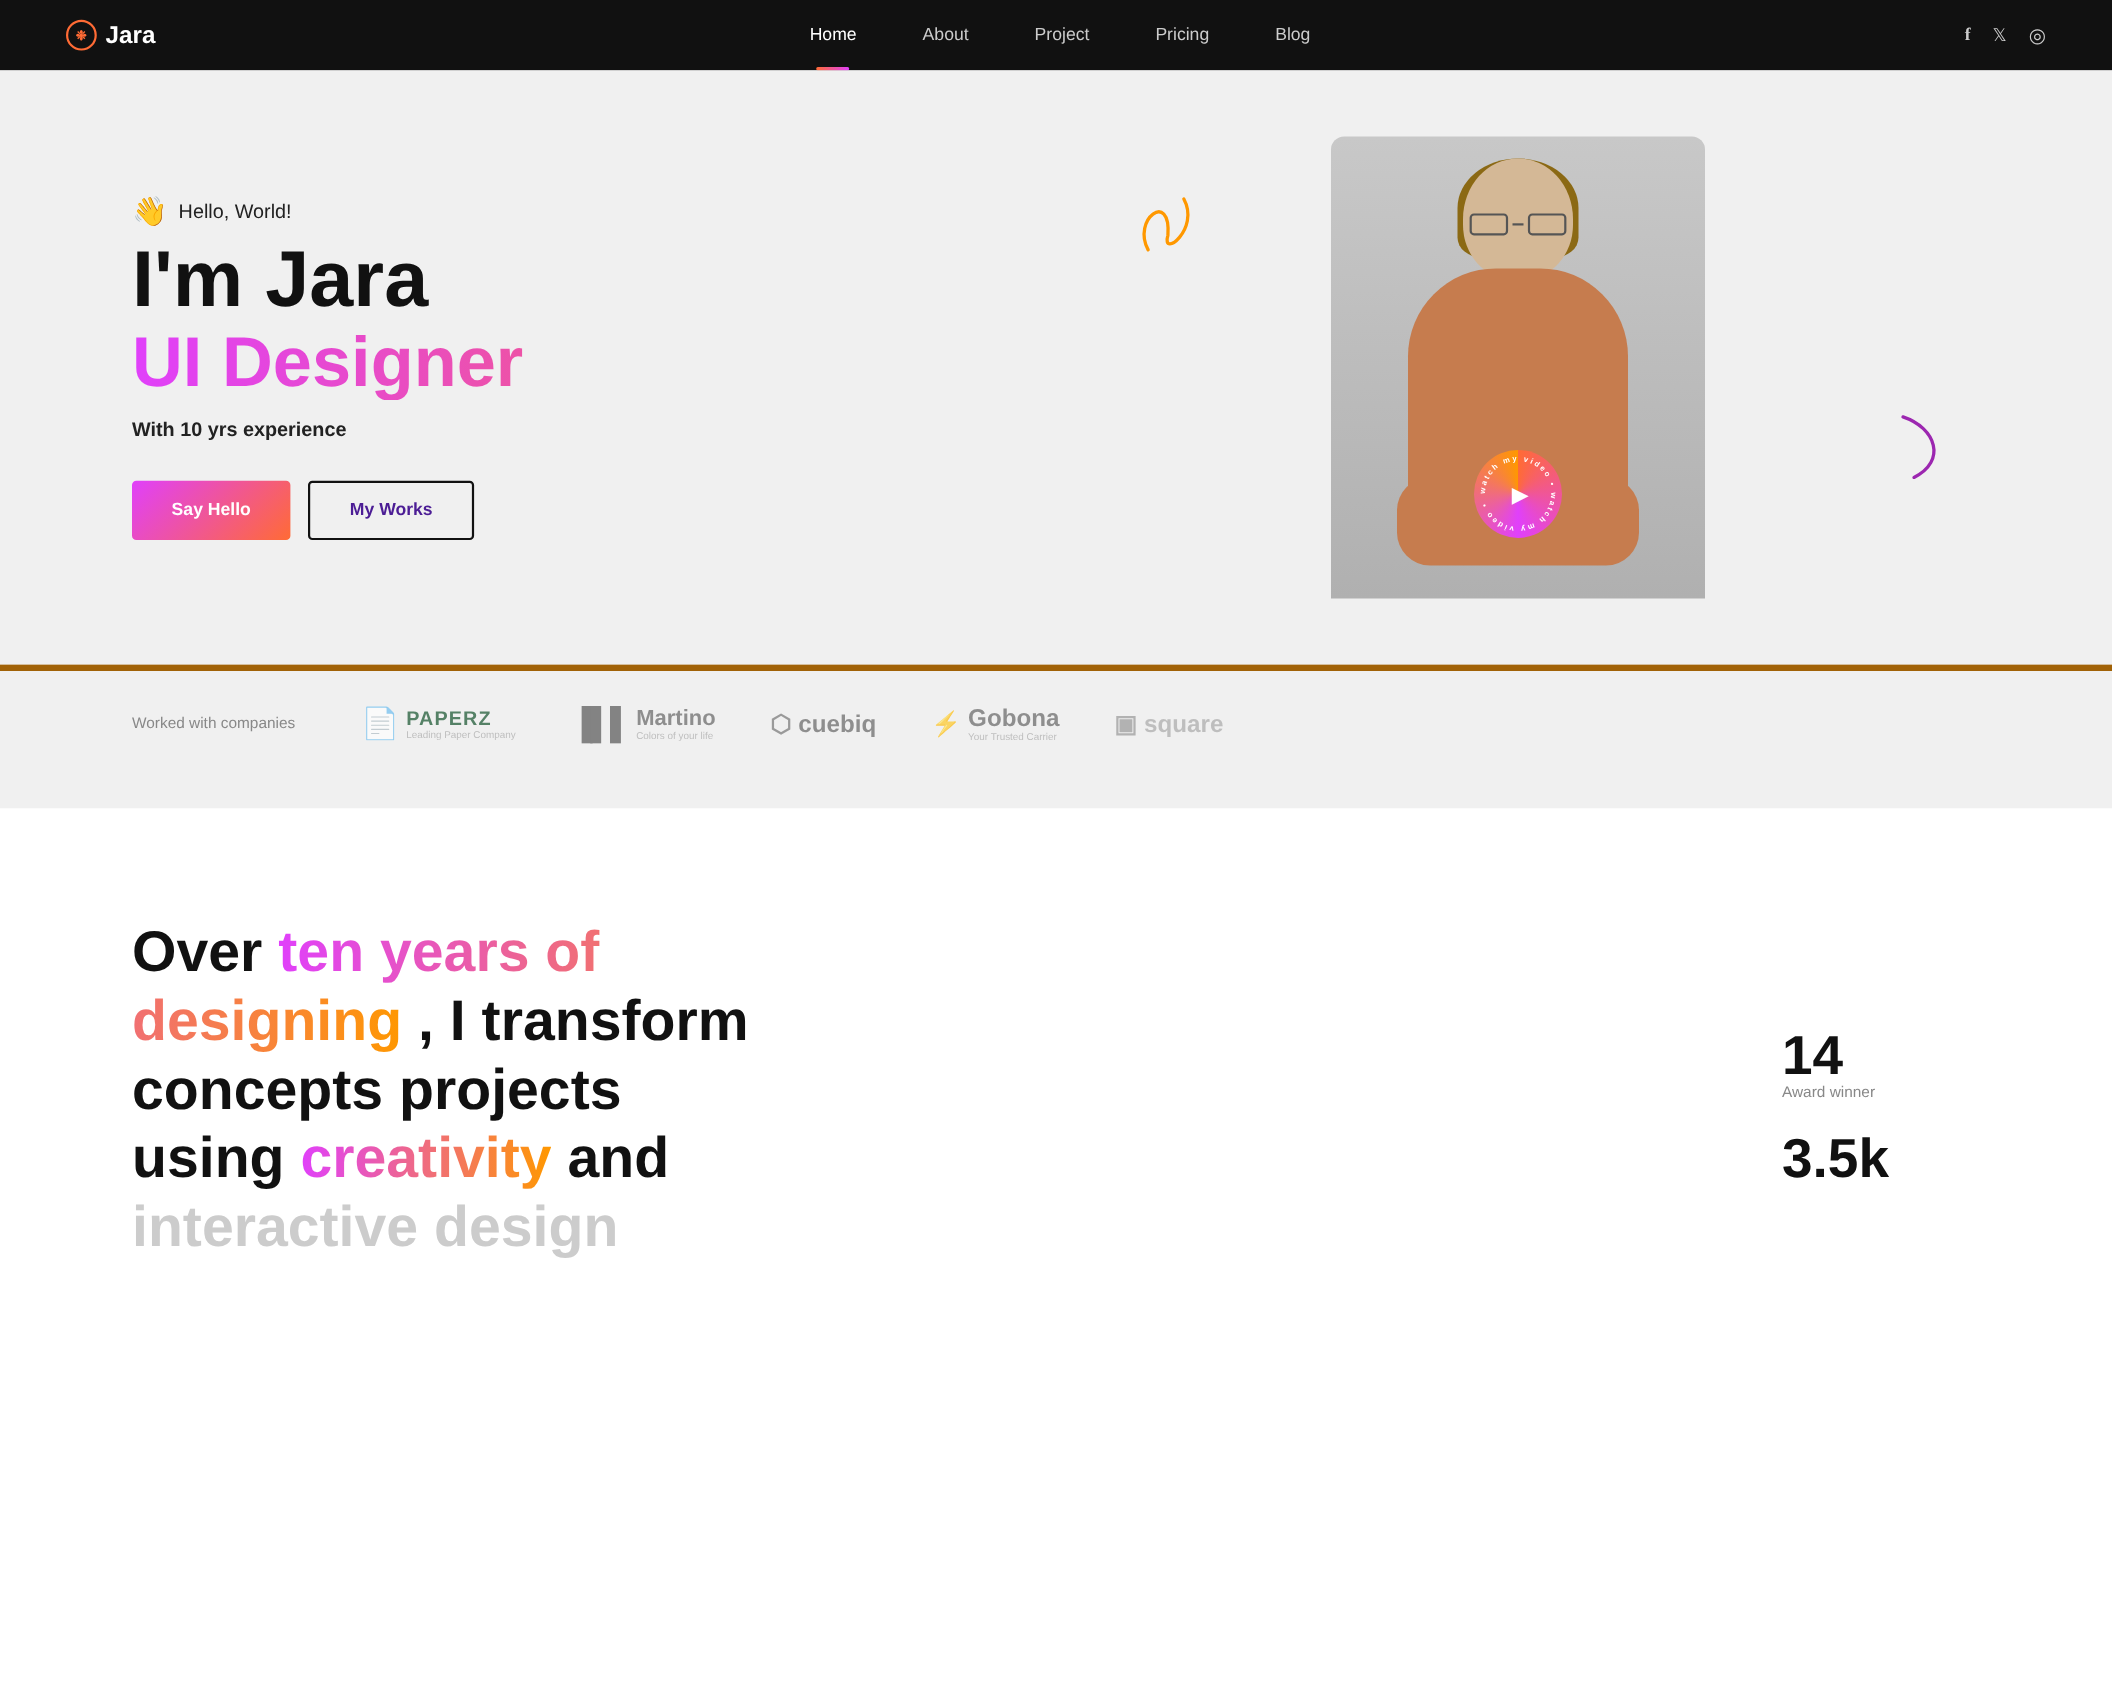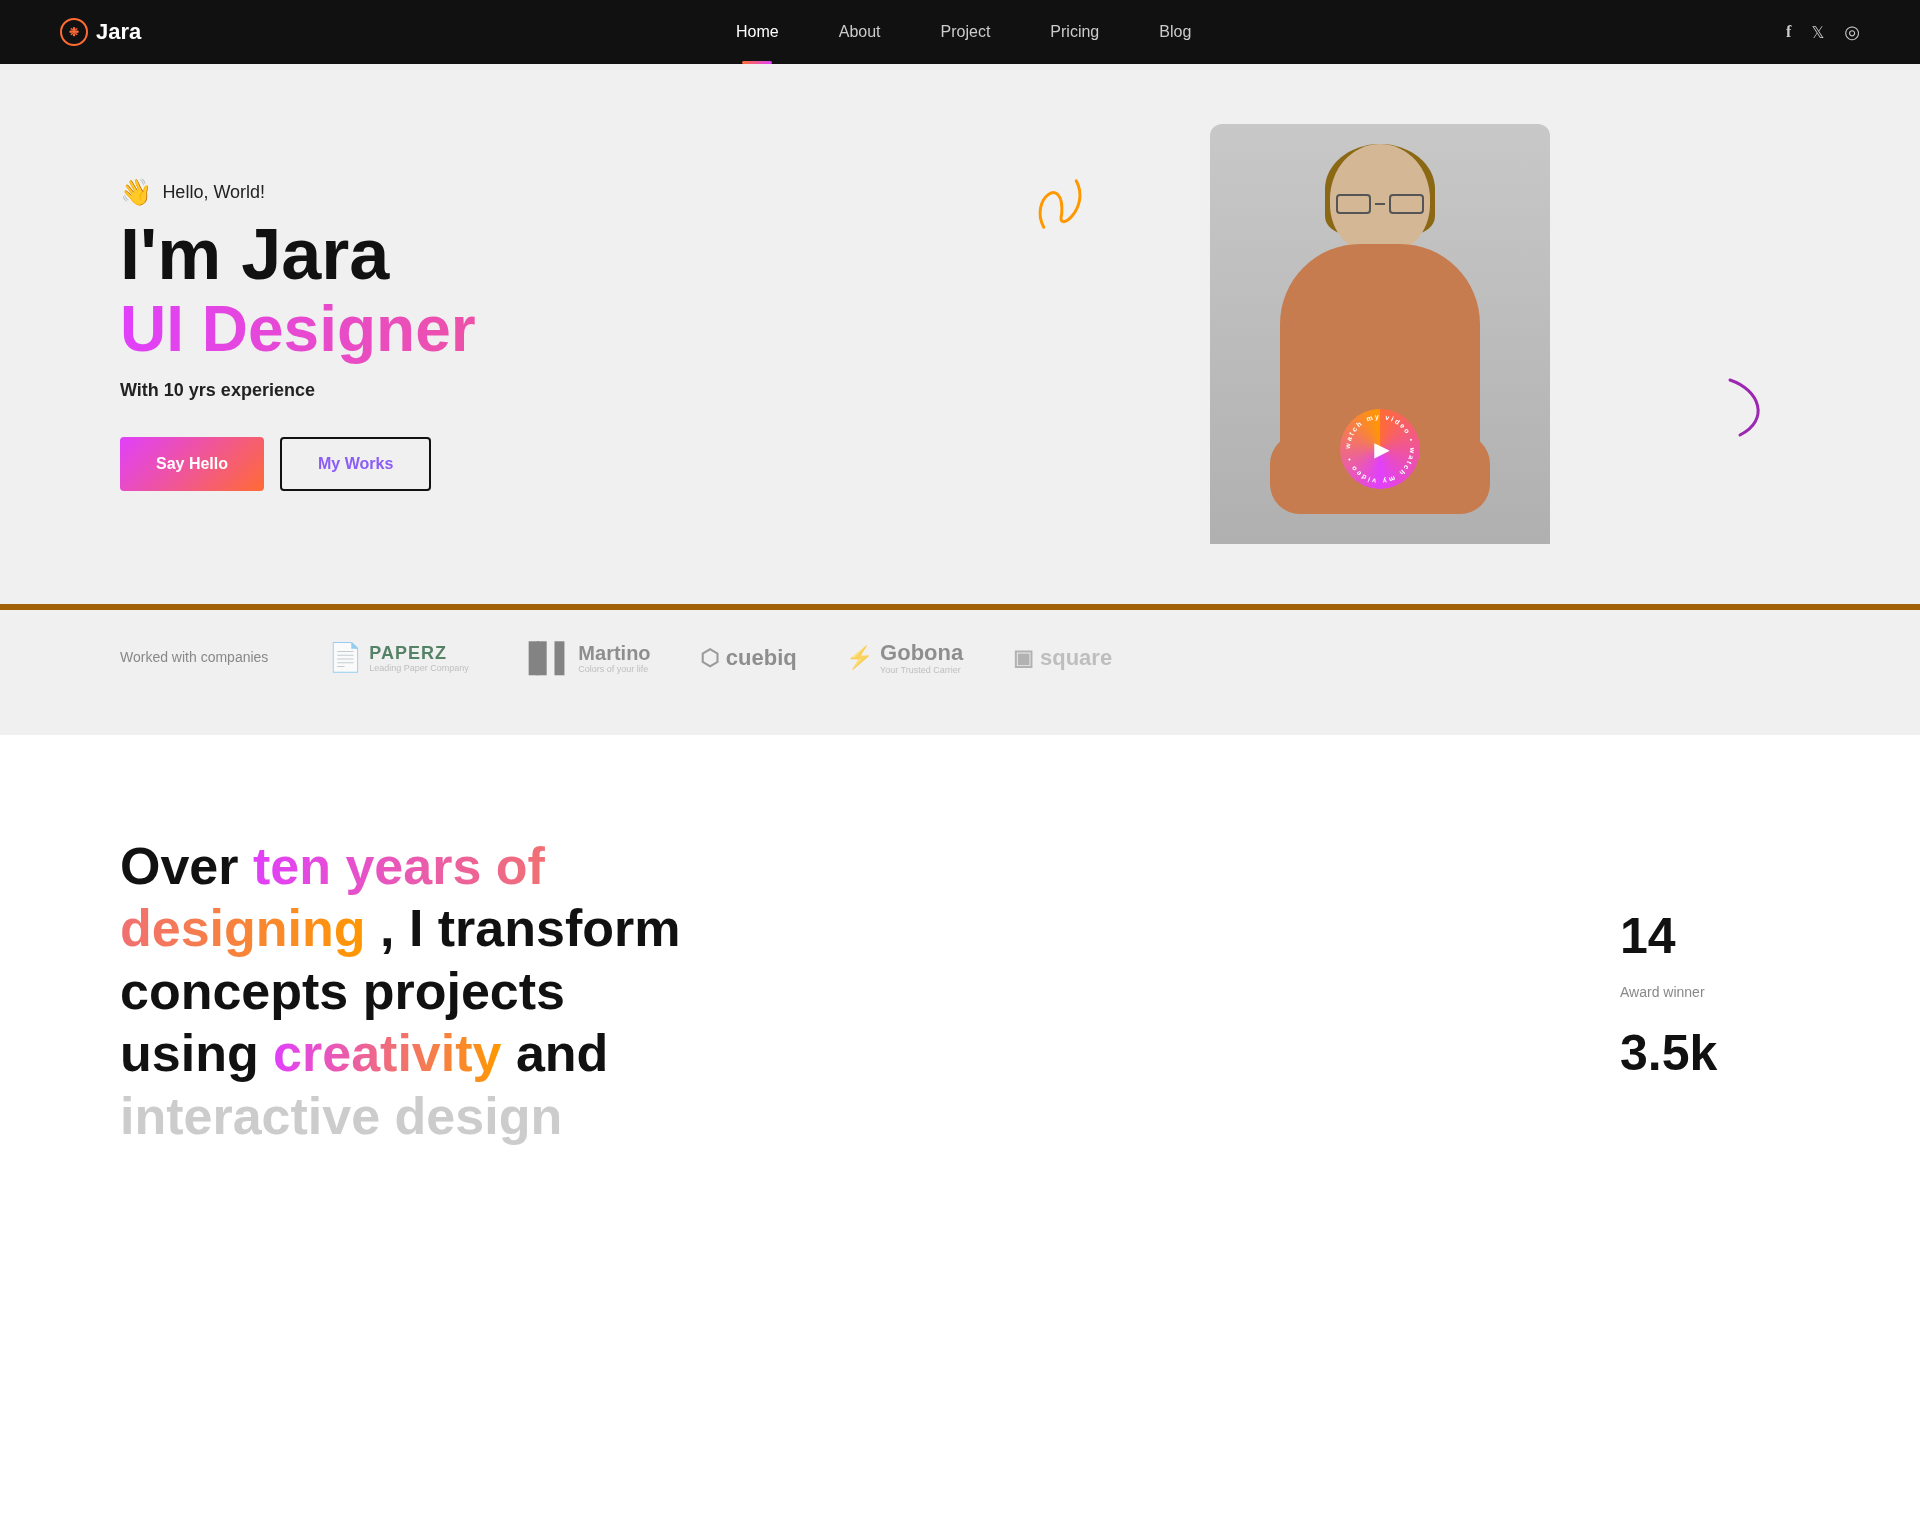--- a/index.html
+++ b/index.html
@@ -132,21 +132,21 @@
       color: #fff;
       border: none;
       padding: 16px 36px;
       font-size: 16px;
       font-weight: 600;
       border-radius: 4px;
       cursor: pointer;
     }
     .btn-my-works {
       background: transparent;
-      color: #8b5cf6;
+      color: #4c1d95;
       border: 2px solid #111;
       padding: 16px 36px;
       font-size: 16px;
       font-weight: 600;
       border-radius: 4px;
       cursor: pointer;
     }
 
     
     .hero-right {
@@ -277,21 +277,20 @@
     }
     .stat-number {
       font-size: 50px;
       font-weight: 900;
       color: #111;
       line-height: 1;
     }
     .stat-label {
       font-size: 14px;
       color: #888;
-      margin-top: 23px;
     }
   </style>
 </head>
 <body>
 
 <nav class="navbar">
   <a class="nav-logo" href="#">
     <div class="nav-logo-icon">❉</div>
     <span>Jara</span>
   </a>

